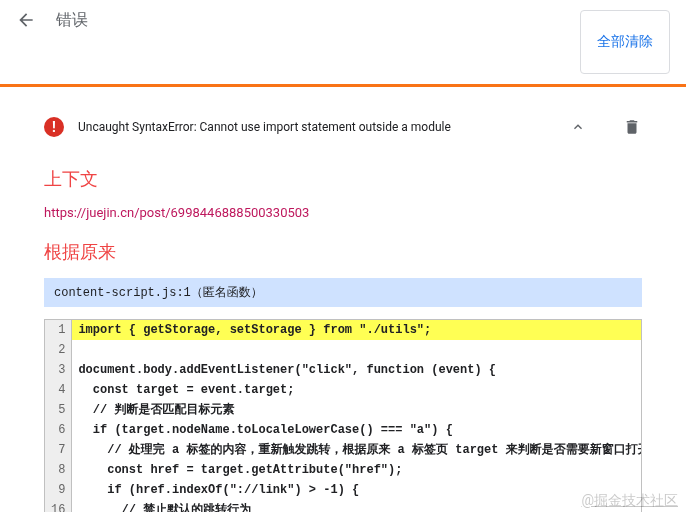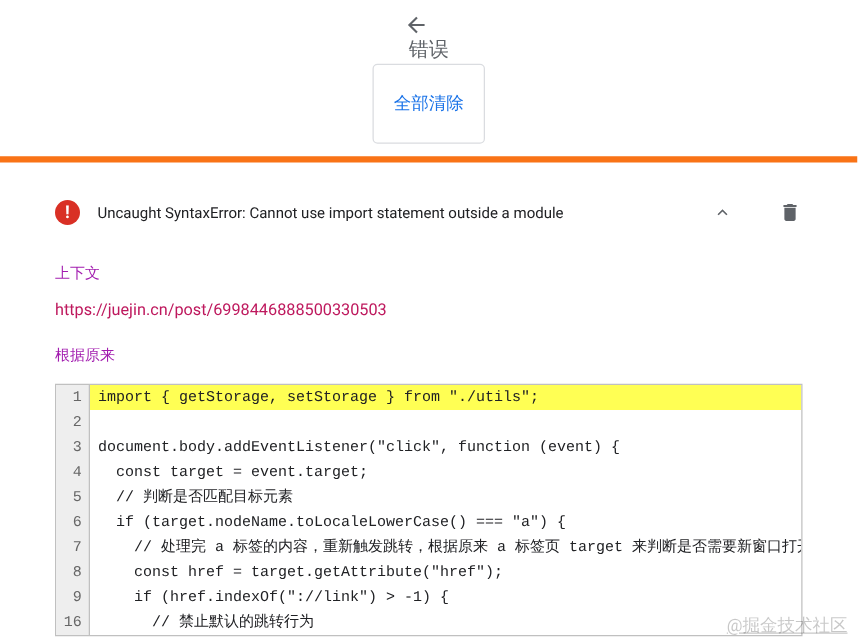--- a/index.html
+++ b/index.html
@@ -8,24 +8,22 @@
     font-size: 13px;
     color: #202124;
     background: #fff;
     width: 686px;
     height: 512px;
     overflow: hidden;
     position: relative;
   }
   .header {
     display: flex;
-    align-items: center;
     padding: 10px 16px;
-    border-bottom: 5px solid #f97316;
-    flex-direction: column;
+    border-bottom: 3px solid #f97316;
   }
   .back-arrow {
     width: 20px; height: 20px;
     color: #5f6368;
     display: flex; align-items: center; justify-content: center;
     margin-right: 20px;
     cursor: pointer;
   }
   .page-title { font-size: 16px; color: #5f6368; }
   .spacer { flex: 1; }
@@ -62,21 +60,21 @@
     display:flex; align-items:center; justify-content:center;
     cursor:pointer;
   }
   .trash {
     width: 20px; height: 20px;
     color: #5f6368;
     display:flex; align-items:center; justify-content:center;
     cursor:pointer;
     margin-left: 20px;
   }
-  .section-label { font-size: 12px; color: #a21caf; margin: 20px 0 14px 0; }
+  .section-label { font-size: 18px; color: #ef4444; margin: 20px 0 14px 0; }
   .url-text { font-size: 13px; color: #be185d; margin-bottom: 8px; }
   .stack-location {
     background: #cfe2ff;
     padding: 6px 10px;
     font-family: "Courier New", monospace;
     font-size: 12px;
     color: #202124;
     margin-top: 8px;
   }
   .code-box {
@@ -98,21 +96,21 @@
     background: #eee;
     border-right: 1px solid #c0c0c0;
     text-align: right;
     color: #666;
     padding: 0 6px;
     user-select: none;
     flex-shrink: 0;
     min-width: 26px;
   }
   .code-lines { flex: 1; overflow-x: hidden; white-space: pre; }
-  .code-line { padding: 0 6px; height: 20px; }
+  .code-line { padding: 0 6px; height: 20px; font-weight: bold; }
   .hl { background: #ffff54; }
   .watermark {
     position: absolute;
     right: 8px; bottom: 2px;
     font-size: 14px;
     color: rgba(0,0,0,0.22);
     pointer-events: none;
     text-decoration: underline;
   }
   .code-box::-webkit-scrollbar { width: 14px; }
@@ -145,20 +143,21 @@
       <svg width="18" height="18" viewBox="0 0 24 24">
           <path fill="currentColor" d="M6 19c0 1.1.9 2 2 2h8c1.1 0 2-.9 2-2V7H6v12zM19 4h-3.5l-1-1h-5l-1 1H5v2h14V4z"></path>
         </svg>
     </div>
   </div>
 
   <div class="section-label">上下文</div>
   <div class="url-text">https://juejin.cn/post/6998446888500330503</div>
 
   <div class="section-label">根据原来</div>
+  <div class="stack-location">content-script.js:1（匿名函数）</div>
 
   <div class="code-box">
     <div class="code-inner">
       <div class="gutter" id="gutter">
           <div>1</div>
           <div>2</div>
           <div>3</div>
           <div>4</div>
           <div>5</div>
           <div>6</div>

